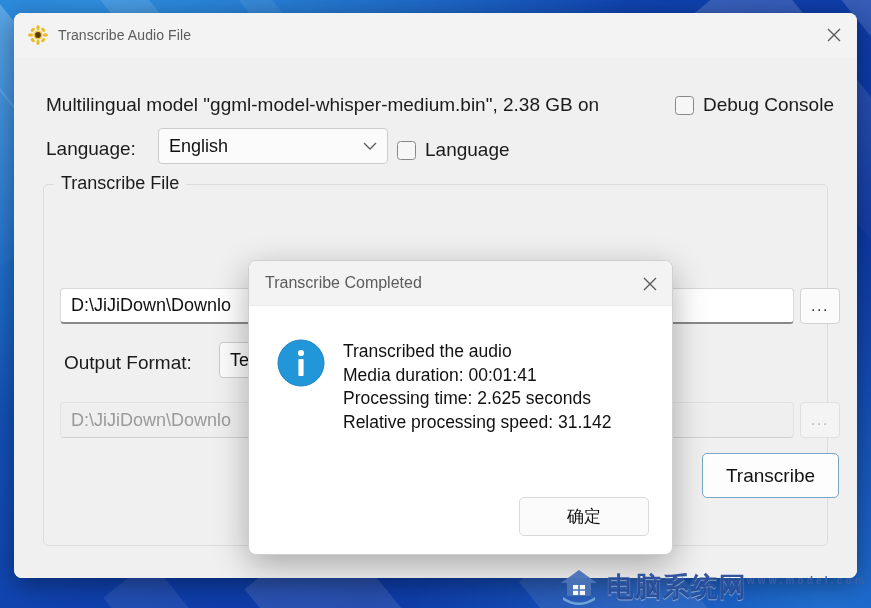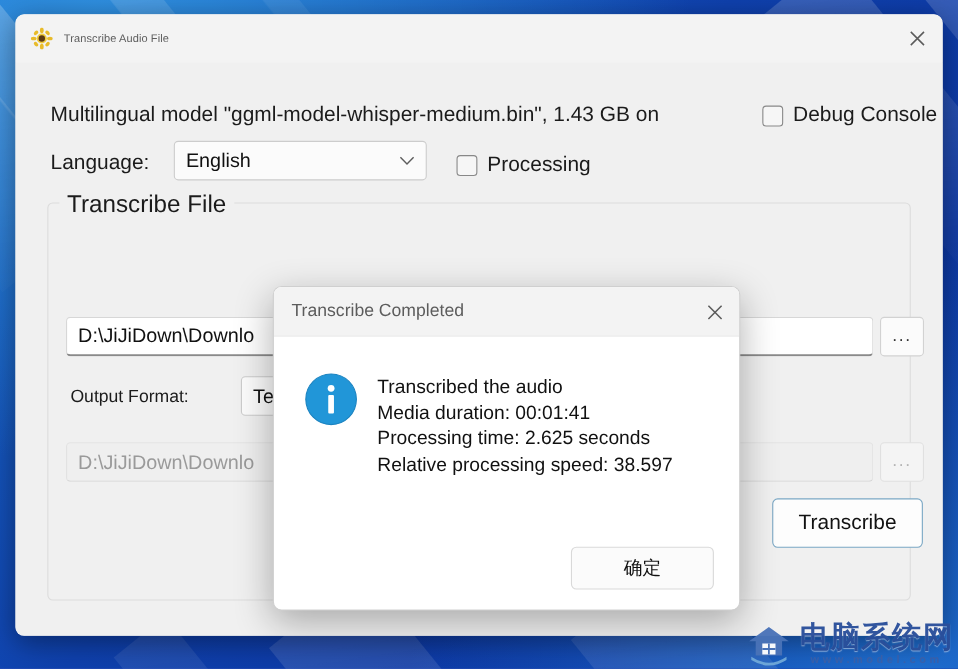--- a/index.html
+++ b/index.html
@@ -59,21 +59,21 @@
     display: flex;
     align-items: center;
     position: relative;
   }
   #title-icon {
     width: 20px; height: 20px;
     margin-left: 14px; margin-right: 10px;
     flex: none;
   }
   #title-text {
-    font-size: 10px;
+    font-size: 14px;
     color: #5c5c5c;
     letter-spacing: .1px;
   }
   #win-close {
     position: absolute;
     right: 0; top: 0;
     width: 46px; height: 44px;
     display: flex; align-items: center; justify-content: center;
     cursor: default;
   }
@@ -95,21 +95,20 @@
     white-space: nowrap;
   }
 
   .cb {
     display: inline-flex;
     align-items: center;
     gap: 9px;
     font-size: 19px;
     color: #1b1b1b;
     white-space: nowrap;
-    margin-left: 18px;
   }
   .cb .box {
     width: 19px; height: 19px;
     border: 1.4px solid #888;
     border-radius: 3.5px;
     background: #f6f6f6;
     flex: none;
   }
 
   #debug-console { position: absolute; left: 661px; top: 37px; }
@@ -141,21 +140,21 @@
     width: 785px; height: 362px;
     border: 1px solid #dcdcdc;
     border-radius: 5px;
     background: transparent;
   }
   #group-legend {
     position: absolute;
     left: 40px; top: 116px;
     background: #f0f0f0;
     padding: 0 7px;
-    font-size: 22px;
+    font-size: 18px;
     color: #1b1b1b;
   }
 
   .path-input {
     position: absolute;
     height: 36px;
     background: #ffffff;
     border: 1px solid #d7d7d7;
     border-bottom: 2px solid #8a8a8a;
     border-radius: 4px;
@@ -183,21 +182,21 @@
     border-radius: 4px;
     display: flex; align-items: center; justify-content: center;
     font-size: 16px; letter-spacing: 1.5px; color: #333;
     line-height: 6px;
   }
   #browse-in  { left: 786px; top: 231px; }
   #browse-out { left: 786px; top: 345px; background: #f4f4f4; border-color: #e0e0e0; color: #b4b4b4; }
 
   #fmt-label {
     position: absolute; left: 50px; top: 295px;
-    font-size: 16px; color: #1b1b1b;
+    font-size: 19px; color: #1b1b1b;
   }
   #fmt-select {
     position: absolute; left: 205px; top: 285px;
     width: 150px; height: 36px;
     background: #fbfbfb;
     border: 1px solid #cccccc;
     border-radius: 4px;
     display: flex; align-items: center;
     padding: 0 10px;
     font-size: 18px; color: #101010;
@@ -275,21 +274,21 @@
   #dnxtw-watermark {
     position: absolute;
     right: 4px; bottom: 2px;
     display: flex;
     align-items: center;
     gap: 7px;
     z-index: 20;
     opacity: .96;
   }
   #dnxtw-text {
-    display: flex; flex-direction: column; line-height: 1;
+    display: flex; flex-direction: row; line-height: 1;
   }
   #dnxtw-cn {
     font-size: 27px;
     font-weight: bold;
     color: #2a4f9b;
     font-family: "DejaVu Sans", sans-serif;
     letter-spacing: 1px;
     text-shadow: 0 1px 1px rgba(255,255,255,.5);
   }
   #dnxtw-url {
@@ -337,38 +336,38 @@
     <span id="title-text">Transcribe Audio File</span>
     <div id="win-close">
       <svg width="14" height="14" viewBox="0 0 14 14">
         <path d="M1 1 L13 13 M13 1 L1 13" stroke="#5b5b5b" stroke-width="1.4" fill="none"></path>
       </svg>
     </div>
   </div>
 
   <div id="client">
 
-    <div class="row-model">Multilingual model "ggml-model-whisper-medium.bin", 1.43 GB on</div>
+    <div class="row-model">Multilingual model "ggml-model-whisper-medium.bin", 2.38 GB on</div>
 
     <div id="debug-console" class="cb">
       <span class="box"></span>
       <span>Debug Console</span>
     </div>
 
     <div id="lang-label">Language:</div>
     <div id="lang-select">
       <span>English</span>
       <svg class="chev" width="14" height="9" viewBox="0 0 14 9">
         <path d="M1 1 L7 7 L13 1" stroke="#5d5d5d" stroke-width="1.3" fill="none"></path>
       </svg>
     </div>
 
     <div id="translate-cb" class="cb">
       <span class="box"></span>
-      <span>Processing</span>
+      <span>Language</span>
     </div>
 
     <div id="group-box"></div>
     <div id="group-legend">Transcribe File</div>
 
     <div id="input-path" class="path-input">D:\JiJiDown\Downlo</div>
     <div id="browse-in" class="browse-btn">...</div>
 
     <div id="fmt-label">Output Format:</div>
     <div id="fmt-select">
@@ -397,21 +396,21 @@
         <svg id="info-icon" viewBox="0 0 48 48">
           <circle cx="24" cy="24" r="23" fill="#2196d8"></circle>
           <circle cx="24" cy="24" r="23" fill="none" stroke="#1b83c0" stroke-width="1"></circle>
           <rect x="21.4" y="20" width="5.2" height="17" rx="1" fill="#ffffff"></rect>
           <circle cx="24" cy="14" r="3.1" fill="#ffffff"></circle>
         </svg>
         <div id="dlg-msg">
           <div>Transcribed the audio</div>
           <div>Media duration: 00:01:41</div>
           <div>Processing time: 2.625 seconds</div>
-          <div>Relative processing speed: 38.597</div>
+          <div>Relative processing speed: 31.142</div>
         </div>
       </div>
       <div id="dlg-ok">确定</div>
     </div>
 
   </div>
 </div>
 
 <div id="dnxtw-watermark">
   <svg width="42" height="40" viewBox="0 0 42 40">

